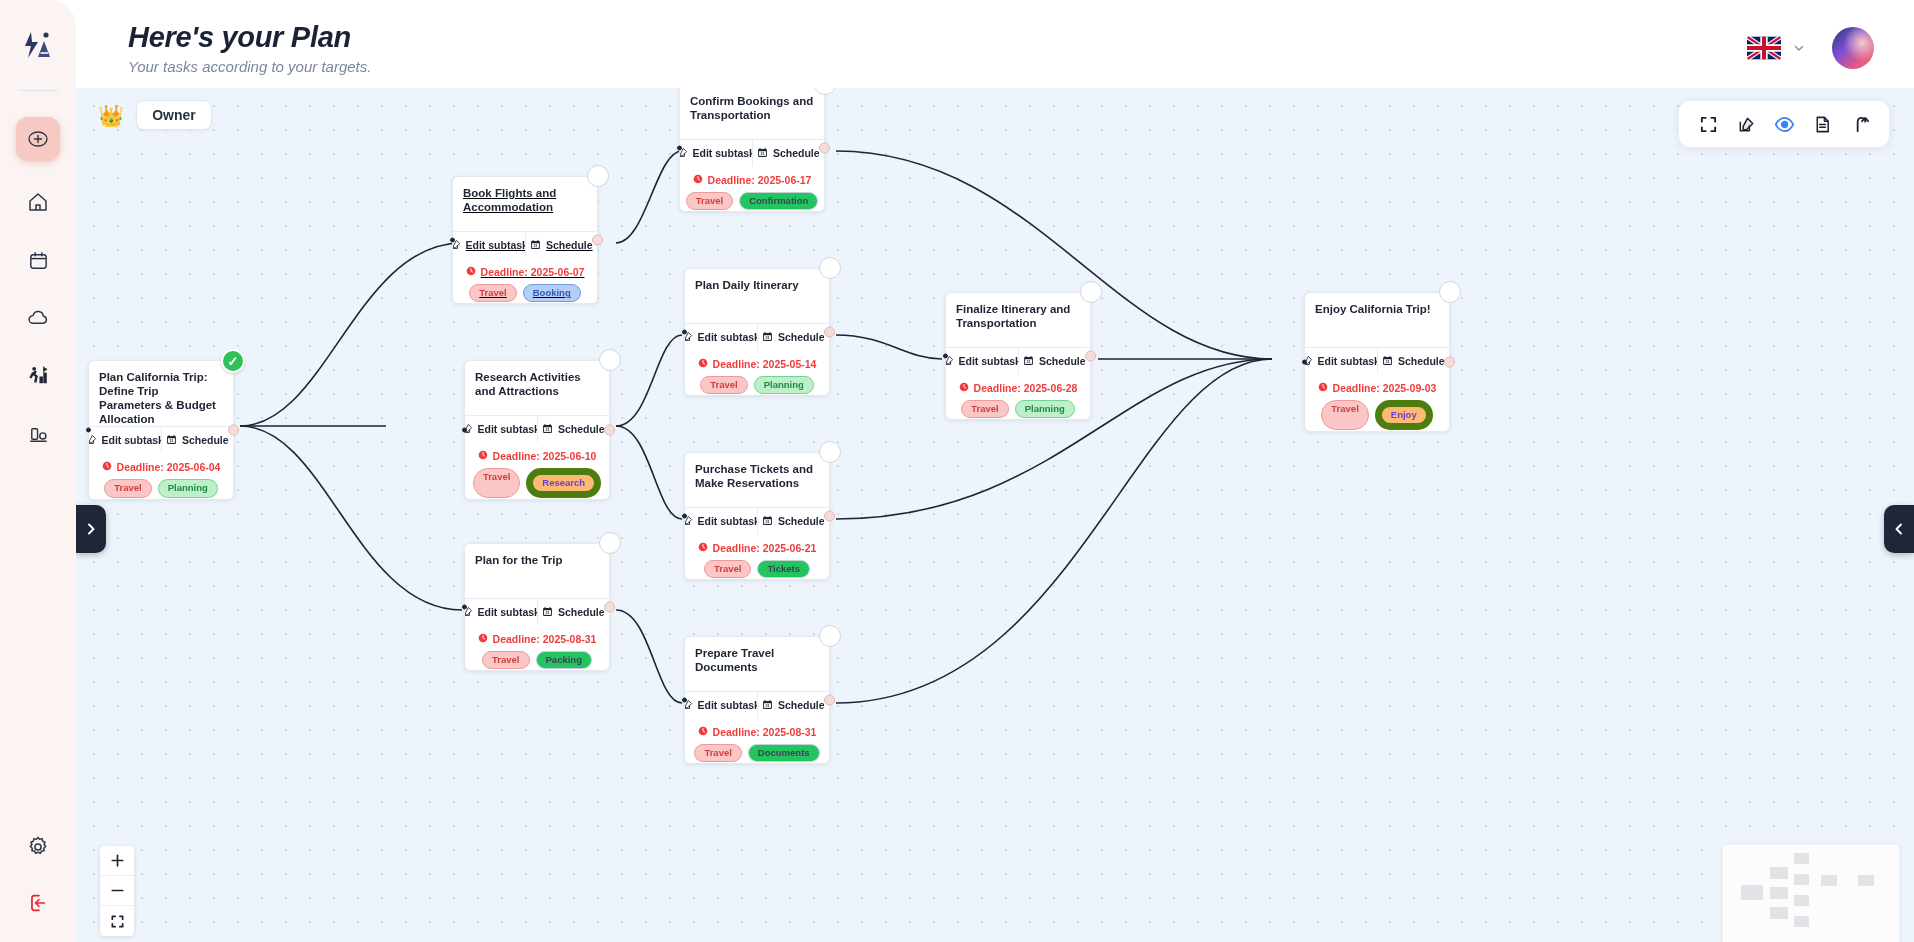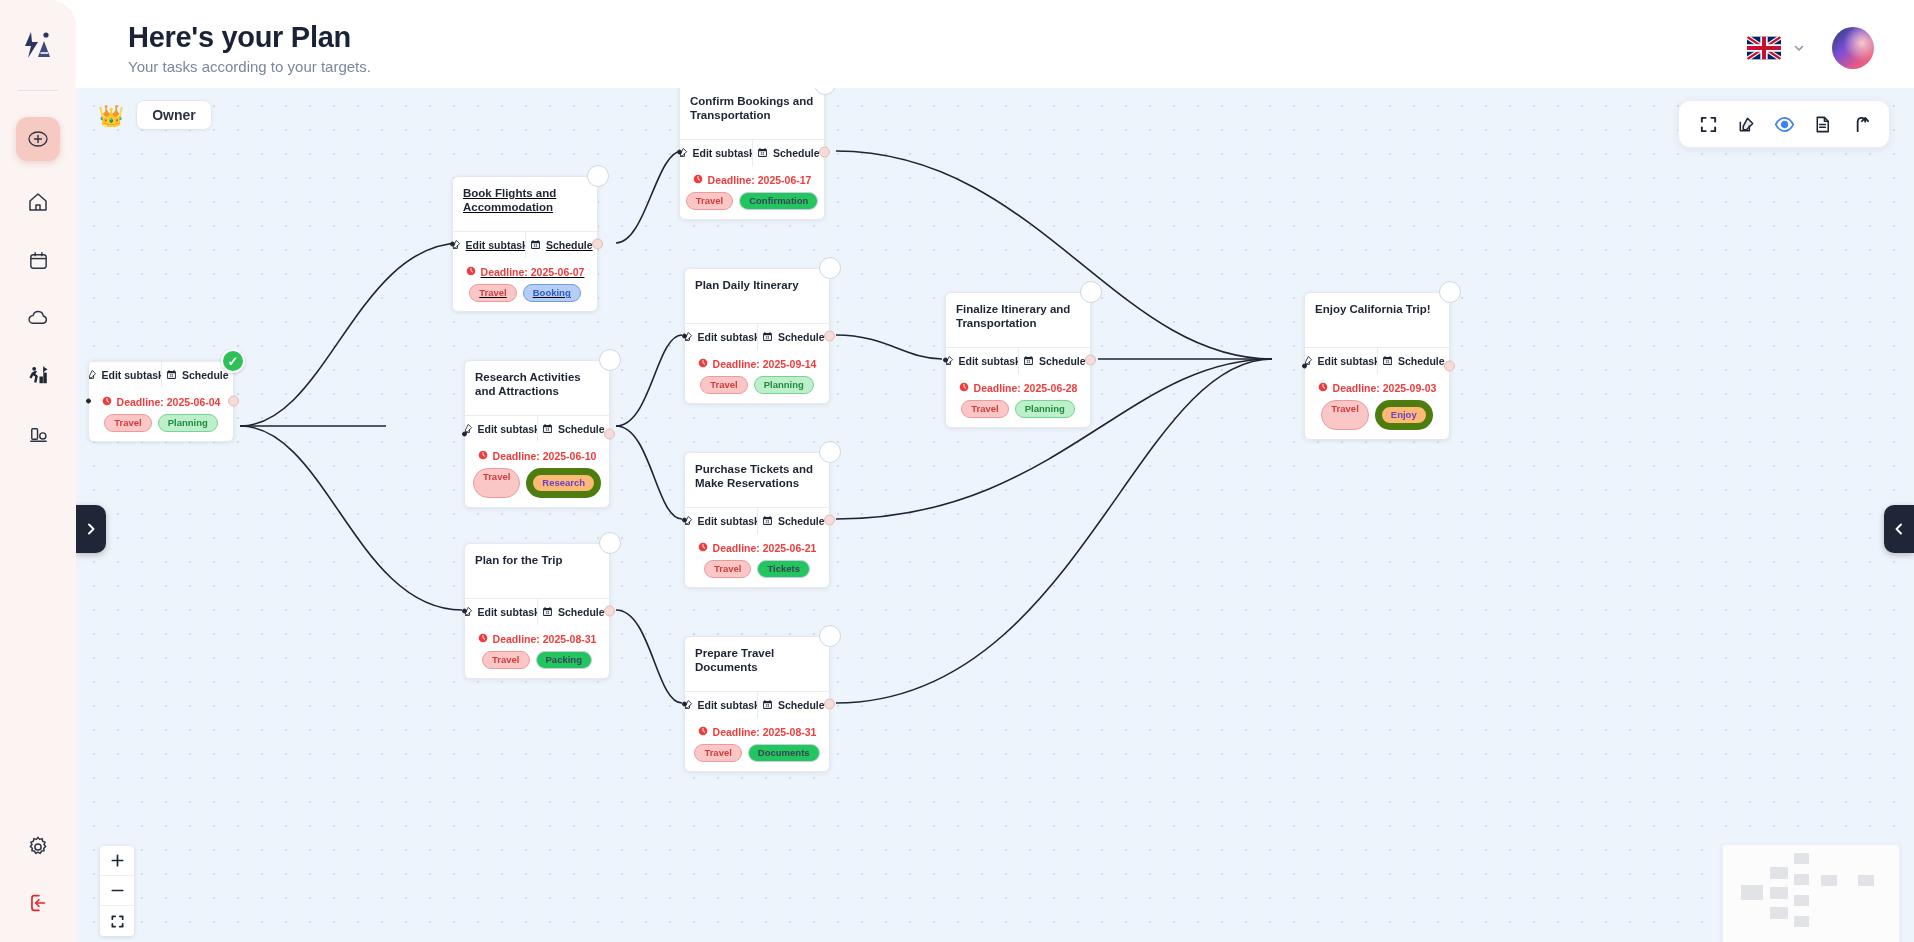--- a/index.html
+++ b/index.html
@@ -35,20 +35,21 @@
   .rail-ico { width: 26px; height: 26px; display:flex; align-items:center; justify-content:center; cursor:pointer; }
   .rail-bottom { position: absolute; bottom: 26px; left: 0; width: 76px; display:flex; flex-direction:column; align-items:center; gap: 30px; }
 
   
   .header {
     position: absolute; left: 76px; top: 0; right: 0; height: 88px;
     background: #ffffff;
     display: flex; align-items: center; justify-content: space-between;
     padding: 8px 40px 0 52px;
     z-index: 30;
+    font-style: italic;
   }
   .h-title { font-size: 29px; font-weight: 700; color: #1a2236; letter-spacing: -.3px; }
   .h-sub { font-size: 15px; color: #7b879c; margin-top: 4px; }
   .h-right { display: flex; align-items: center; gap: 26px; }
   .flag { width: 34px; height: 24px; border-radius: 3px; overflow: hidden; position: relative; cursor:pointer; }
   .lang-wrap { display:flex; align-items:center; gap: 11px; cursor:pointer; }
   .chev { width: 14px; height: 14px; }
   .avatar {
     width: 42px; height: 42px; border-radius: 50%;
     background:
@@ -139,21 +140,21 @@
     flex: 1; display: flex; align-items: center; justify-content: center; gap: 5px;
     font-size: 10.5px; font-weight: 700; color: #1d2433; cursor: pointer;
     white-space: nowrap; overflow: hidden;
   }
   .node-act:first-child { border-right: 1px solid #e9edf3; }
   .node-deadline {
     display: flex; align-items: center; justify-content: center; gap: 5px;
     font-size: 10.5px; font-weight: 700; color: #f03c3c;
     padding: 8px 4px 2px 4px;
   }
-  .node-tags { display: flex; gap: 6px; justify-content: center; padding: 4px 6px 9px 6px; }
+  .node-tags { display: flex; gap: 6px; justify-content: center; padding: 4px 6px 1px 6px; }
   .tag {
     font-size: 9.5px; font-weight: 700; border-radius: 999px;
     padding: 3px 9px; line-height: 1.1;
   }
   .tag-travel  { background: #fac6c6; color: #d13c3c; border: 1px solid #ef9a9a; }
   .tag-plan    { background: #bdf0ca; color: #1f8a42; border: 1px solid #76d493; }
   .tag-booking { background: #b6cdf5; color: #2b5bbd; border: 1px solid #6f9ae6; }
   .tag-purple  { background: #fdba74; color: #6b3fcf; border: 7px solid #4d7c0f; }
   .tag-plain   { background: #22c55e; color: #3a4458; border: 1px solid #c8cfdc; }
 
@@ -340,20 +341,21 @@
             <path d="M7 17 V7 a4 4 0 0 1 8 0 V5"></path>
               <path d="M11.5 6.5 L15 3 L18 6.5"></path>
           </svg>
         </div>
       </div>
 
       <div id="nodes-layer">
           <div class="node" style="left: 12px; top: 272px; width: 146px;">
             <div class="handle handle-in"></div>
             <div class="check-badge">✓</div>
+            <div class="node-title">Plan California Trip: Define Trip Parameters &amp; Budget Allocation</div>
             <div class="node-actions">
               <div class="node-act">
                 <span><svg width="11" height="11" viewBox="0 0 14 14" fill="none" stroke="#1d2433" stroke-width="1.1" stroke-linejoin="round">
                     <path d="M2 4.5 V12 H9.5 V8"></path>
                     <path d="M8 1.8 L12.2 6 L7 11.2 L4.5 11.2 L4.5 8.8 Z"></path>
                   </svg></span>
                 <span>Edit subtask</span>
               </div>
               <div class="node-act">
                 <span><svg width="11" height="11" viewBox="0 0 14 14">
@@ -544,21 +546,21 @@
                     <text x="7" y="10.4" font-size="4.6" text-anchor="middle" fill="#1d2433" font-family="sans-serif">31</text>
                   </svg></span>
                 <span>Schedule</span>
               </div>
             </div>
             <div class="node-deadline">
               <span><svg width="10" height="10" viewBox="0 0 12 12">
                   <circle cx="6" cy="6" r="5.2" fill="#f03c3c"></circle>
                   <path d="M6 3 V6 L8 7.3" stroke="#fff" stroke-width="1.1" fill="none" stroke-linecap="round"></path>
                 </svg></span>
-              <span>Deadline: 2025-09-14</span>
+              <span>Deadline: 2025-05-14</span>
             </div>
             <div class="node-tags">
               <span class="tag tag-travel">Travel</span>
               <span class="tag tag-plan">Planning</span>
             </div>
             <div class="handle handle-out"></div>
           </div>
           <div class="node" style="left: 608px; top: 364px; width: 146px;">
             <div class="handle handle-in"></div>
             <div class="handle-top"></div>

